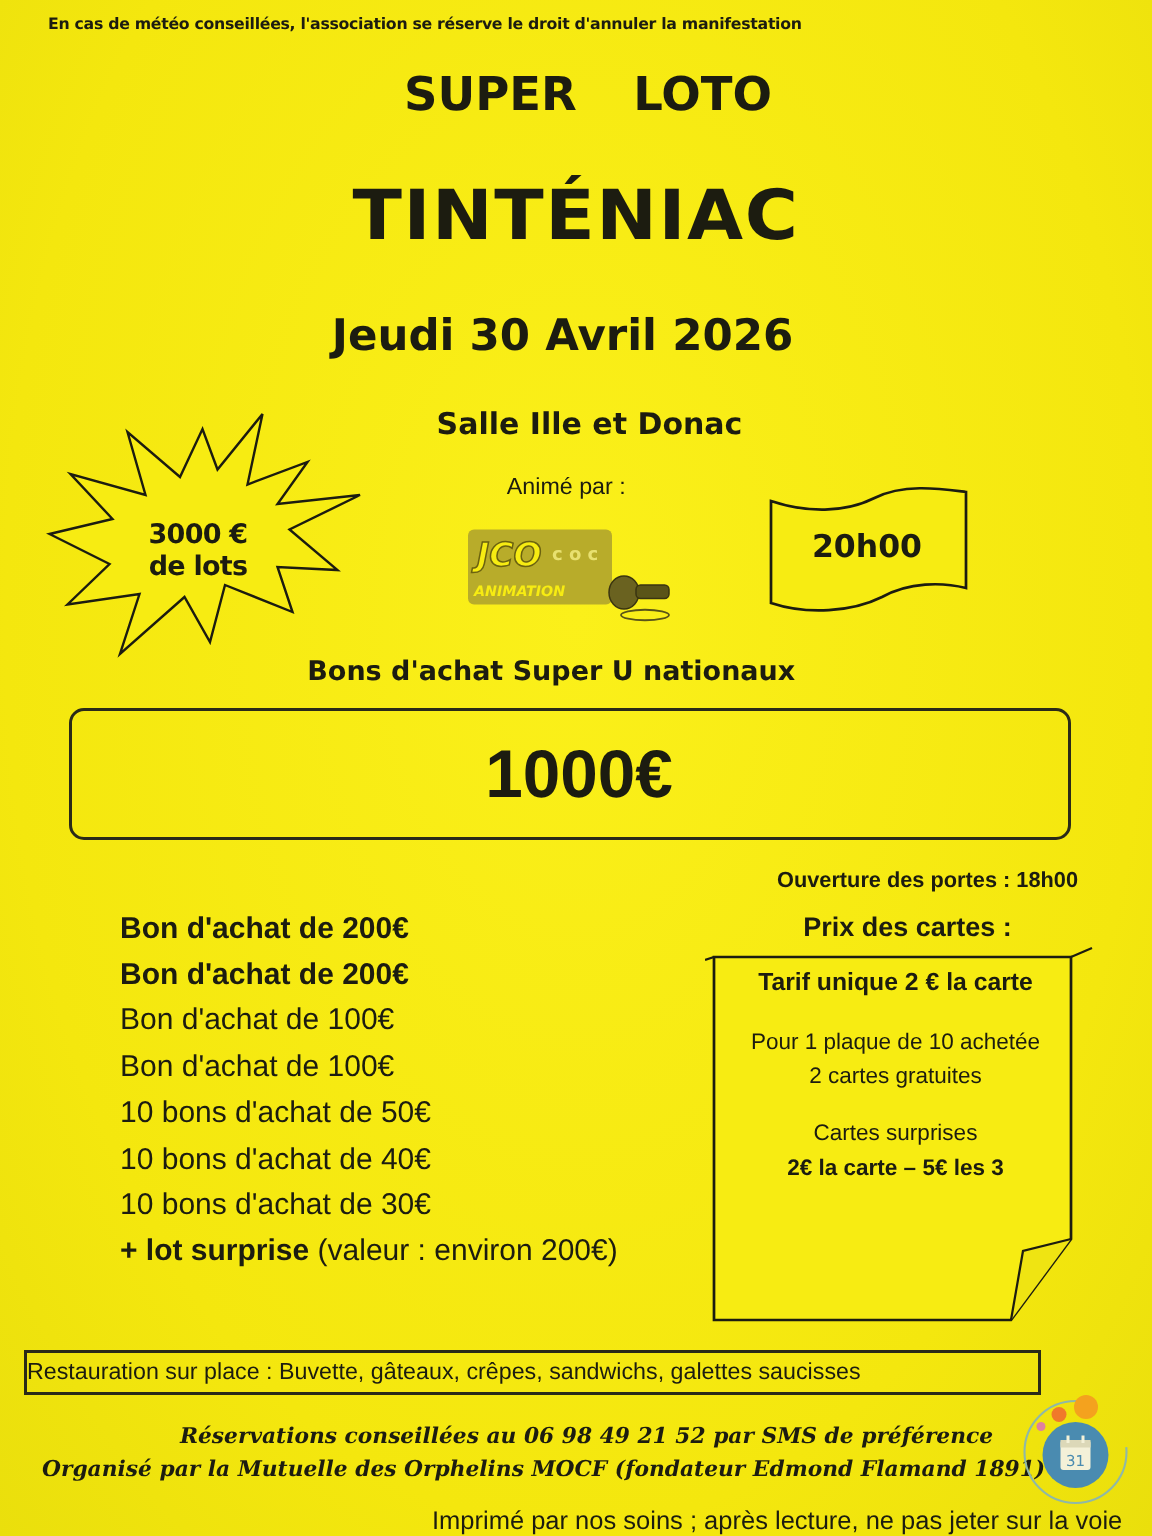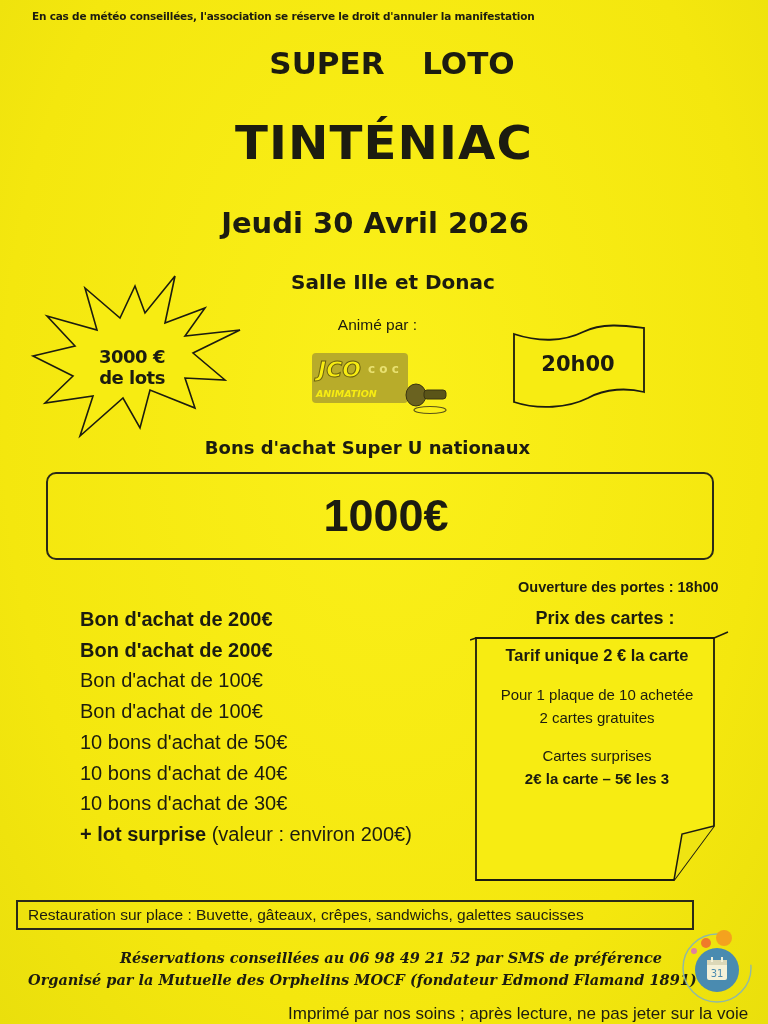--- a/index.html
+++ b/index.html
@@ -80,21 +80,21 @@
   .price-inner .p-group { margin-bottom: 15px; }
   .price-inner .bold { font-weight: bold; }
   .prizes {
     left: 80px; top: 604px; font-family: "Liberation Sans", sans-serif;
     font-size: 20px; line-height: 30.7px;
   }
   .prizes .bold { font-weight: bold; }
   .resto {
     left: 16px; top: 900px; width: 678px; height: 30px; box-sizing: border-box;
     border: 2px solid #2a2a18;
-    font-size: 15.5px; line-height: 26px; padding-left: 10px;
+    font-size: 15.5px; line-height: 26px; padding-left: 0;
     font-family: "Liberation Sans", sans-serif;
   }
   .reservations {
     left: 0; width: 782px; top: 949px; font-size: 14.5px; font-weight: bold; font-style: italic;
     font-family: "DejaVu Serif", serif;
   }
   .organise {
     left: 28px; top: 971px; font-size: 14.5px; font-weight: bold; font-style: italic;
     font-family: "DejaVu Serif", serif;
   }

